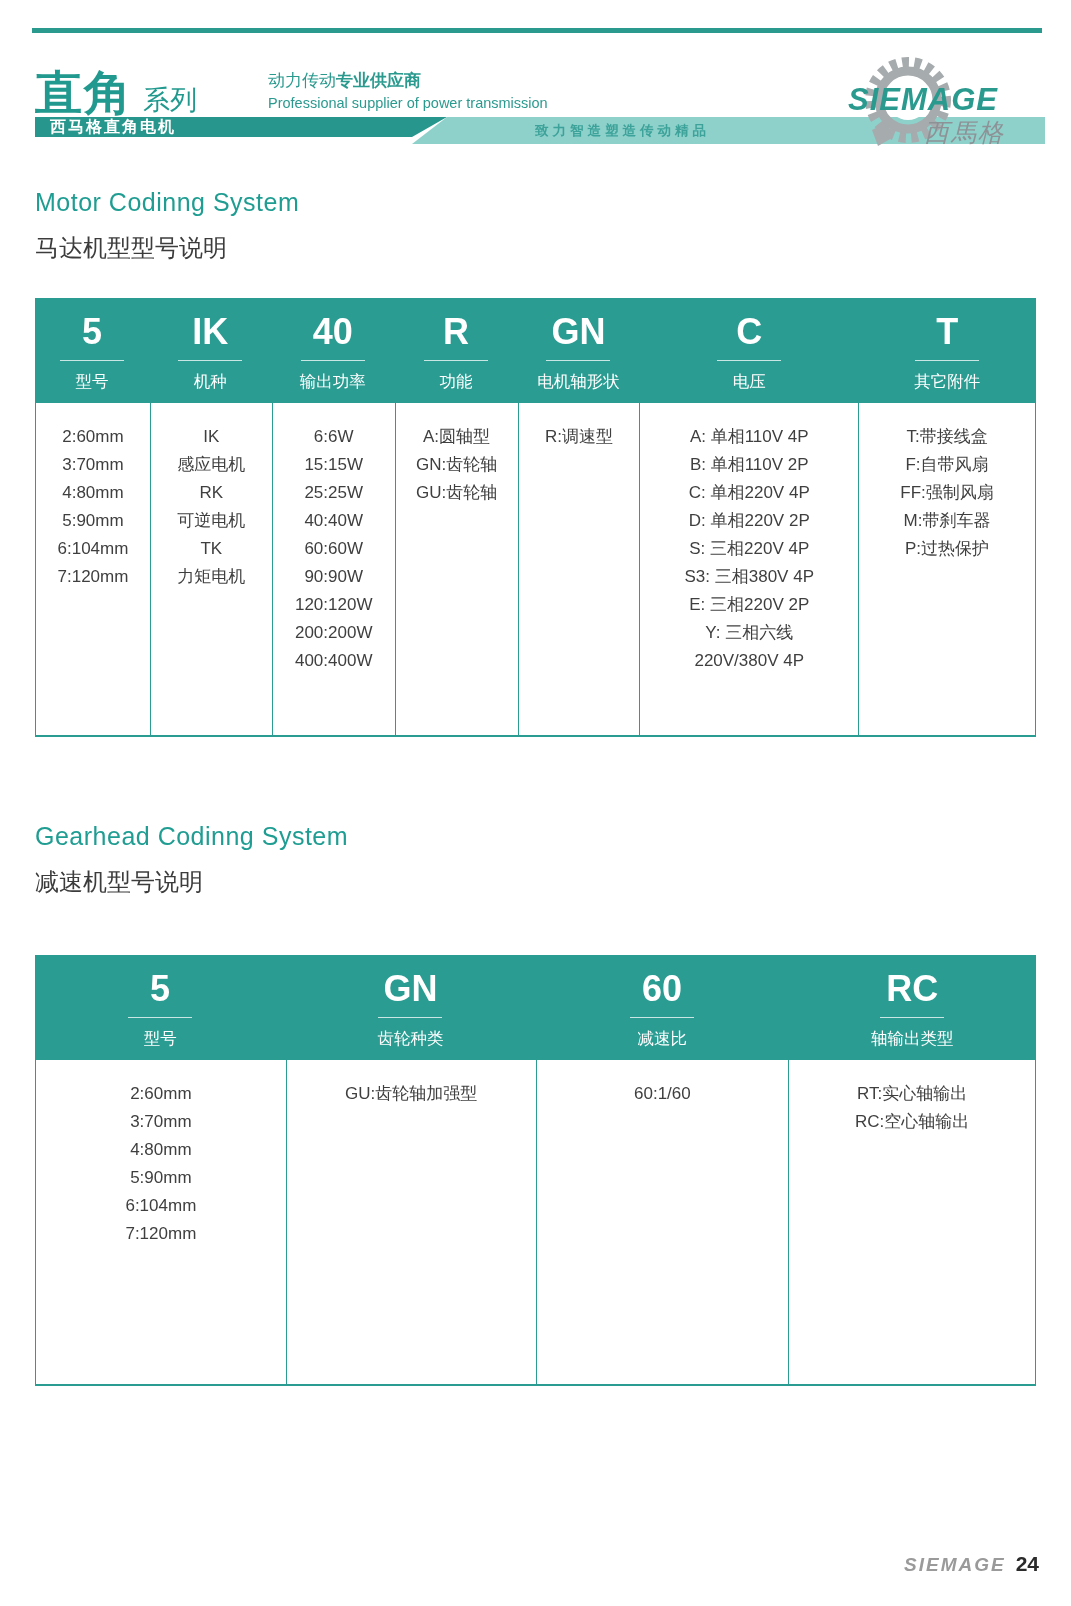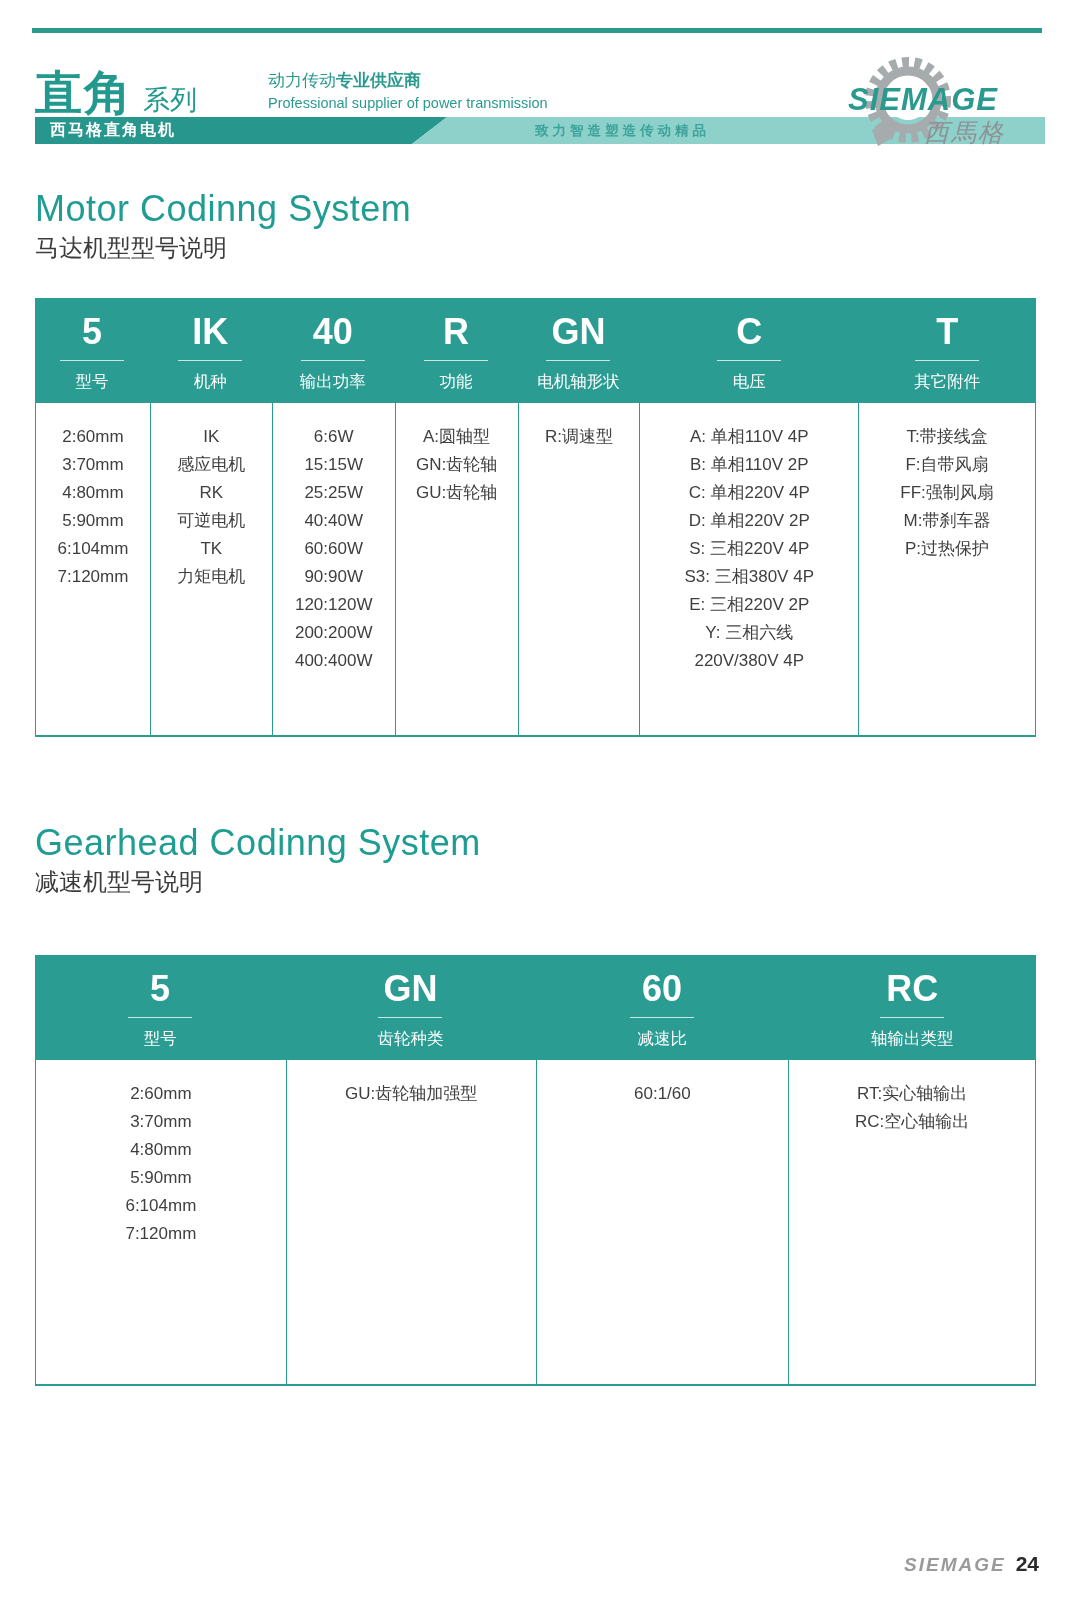--- a/index.html
+++ b/index.html
@@ -10,38 +10,38 @@
   
   .top-rule{position:absolute;left:32px;top:28px;width:1010px;height:5px;background:#2a9a8f;}
   .series-title{position:absolute;left:35px;top:62px;display:flex;align-items:baseline;color:#22998e;}
   .series-title .big{font-size:47px;font-weight:bold;letter-spacing:2px;}
   .series-title .small{font-size:27px;margin-left:10px;}
   .supplier{position:absolute;left:268px;top:70px;color:#2a9a8f;line-height:22px;}
   .supplier .cn{font-size:17px;}
   .supplier .cn b{font-weight:bold;}
   .supplier .en{font-size:14.5px;}
   .bar-dark{
-    position:absolute;left:35px;top:117px;width:412px;height:27px;background:#27968c;
+    position:absolute;left:35px;top:117px;width:412px;height:20px;background:#27968c;
     clip-path:polygon(0 0,100% 0,calc(100% - 35px) 100%,0 100%);
     color:#ffffff;font-size:16px;font-weight:bold;letter-spacing:2px;
     display:flex;align-items:center;padding-left:0;
   }
   .bar-dark span{margin-left:15px;}
   .bar-light{
     position:absolute;left:412px;top:117px;width:633px;height:27px;background:#8ed1cb;
     clip-path:polygon(35px 0,100% 0,100% 100%,0 100%);
   }
   .slogan{position:absolute;left:535px;top:122px;font-size:13.5px;letter-spacing:4px;color:#3da39a;font-weight:bold;text-align:right;}
   .website{position:absolute;left:700px;top:121px;font-size:15px;color:#ffffff;font-weight:bold;font-style:italic;margin-top:29px;}
   .logo{position:absolute;left:846px;top:52px;width:212px;height:100px;}
   .logo svg{position:absolute;left:12px;top:0;}
   .logo .brand{position:absolute;left:2px;top:30px;font-size:31px;font-weight:900;font-style:italic;color:#2a9a8f;letter-spacing:1px;}
   .logo .brand-cn{position:absolute;left:78px;top:64px;font-size:25px;font-style:italic;color:#8d9296;letter-spacing:2px;}
   
-  .sec-title{position:absolute;left:35px;color:#1f9d92;font-size:36px;letter-spacing:0.5px;}
+  .sec-title{position:absolute;left:35px;color:#1f9d92;font-size:25px;letter-spacing:0.5px;}
   .sec-sub{position:absolute;left:35px;color:#3c3c3c;font-size:24px;}
   #motor-title{top:188px;}
   #motor-sub{top:232px;}
   #gear-title{top:822px;}
   #gear-sub{top:866px;}
   
   .ctable{position:absolute;left:35px;width:1001px;}
   #motor-table{top:298px;}
   #gear-table{top:955px;}
   .thead{display:grid;background:#2a9c92;}

